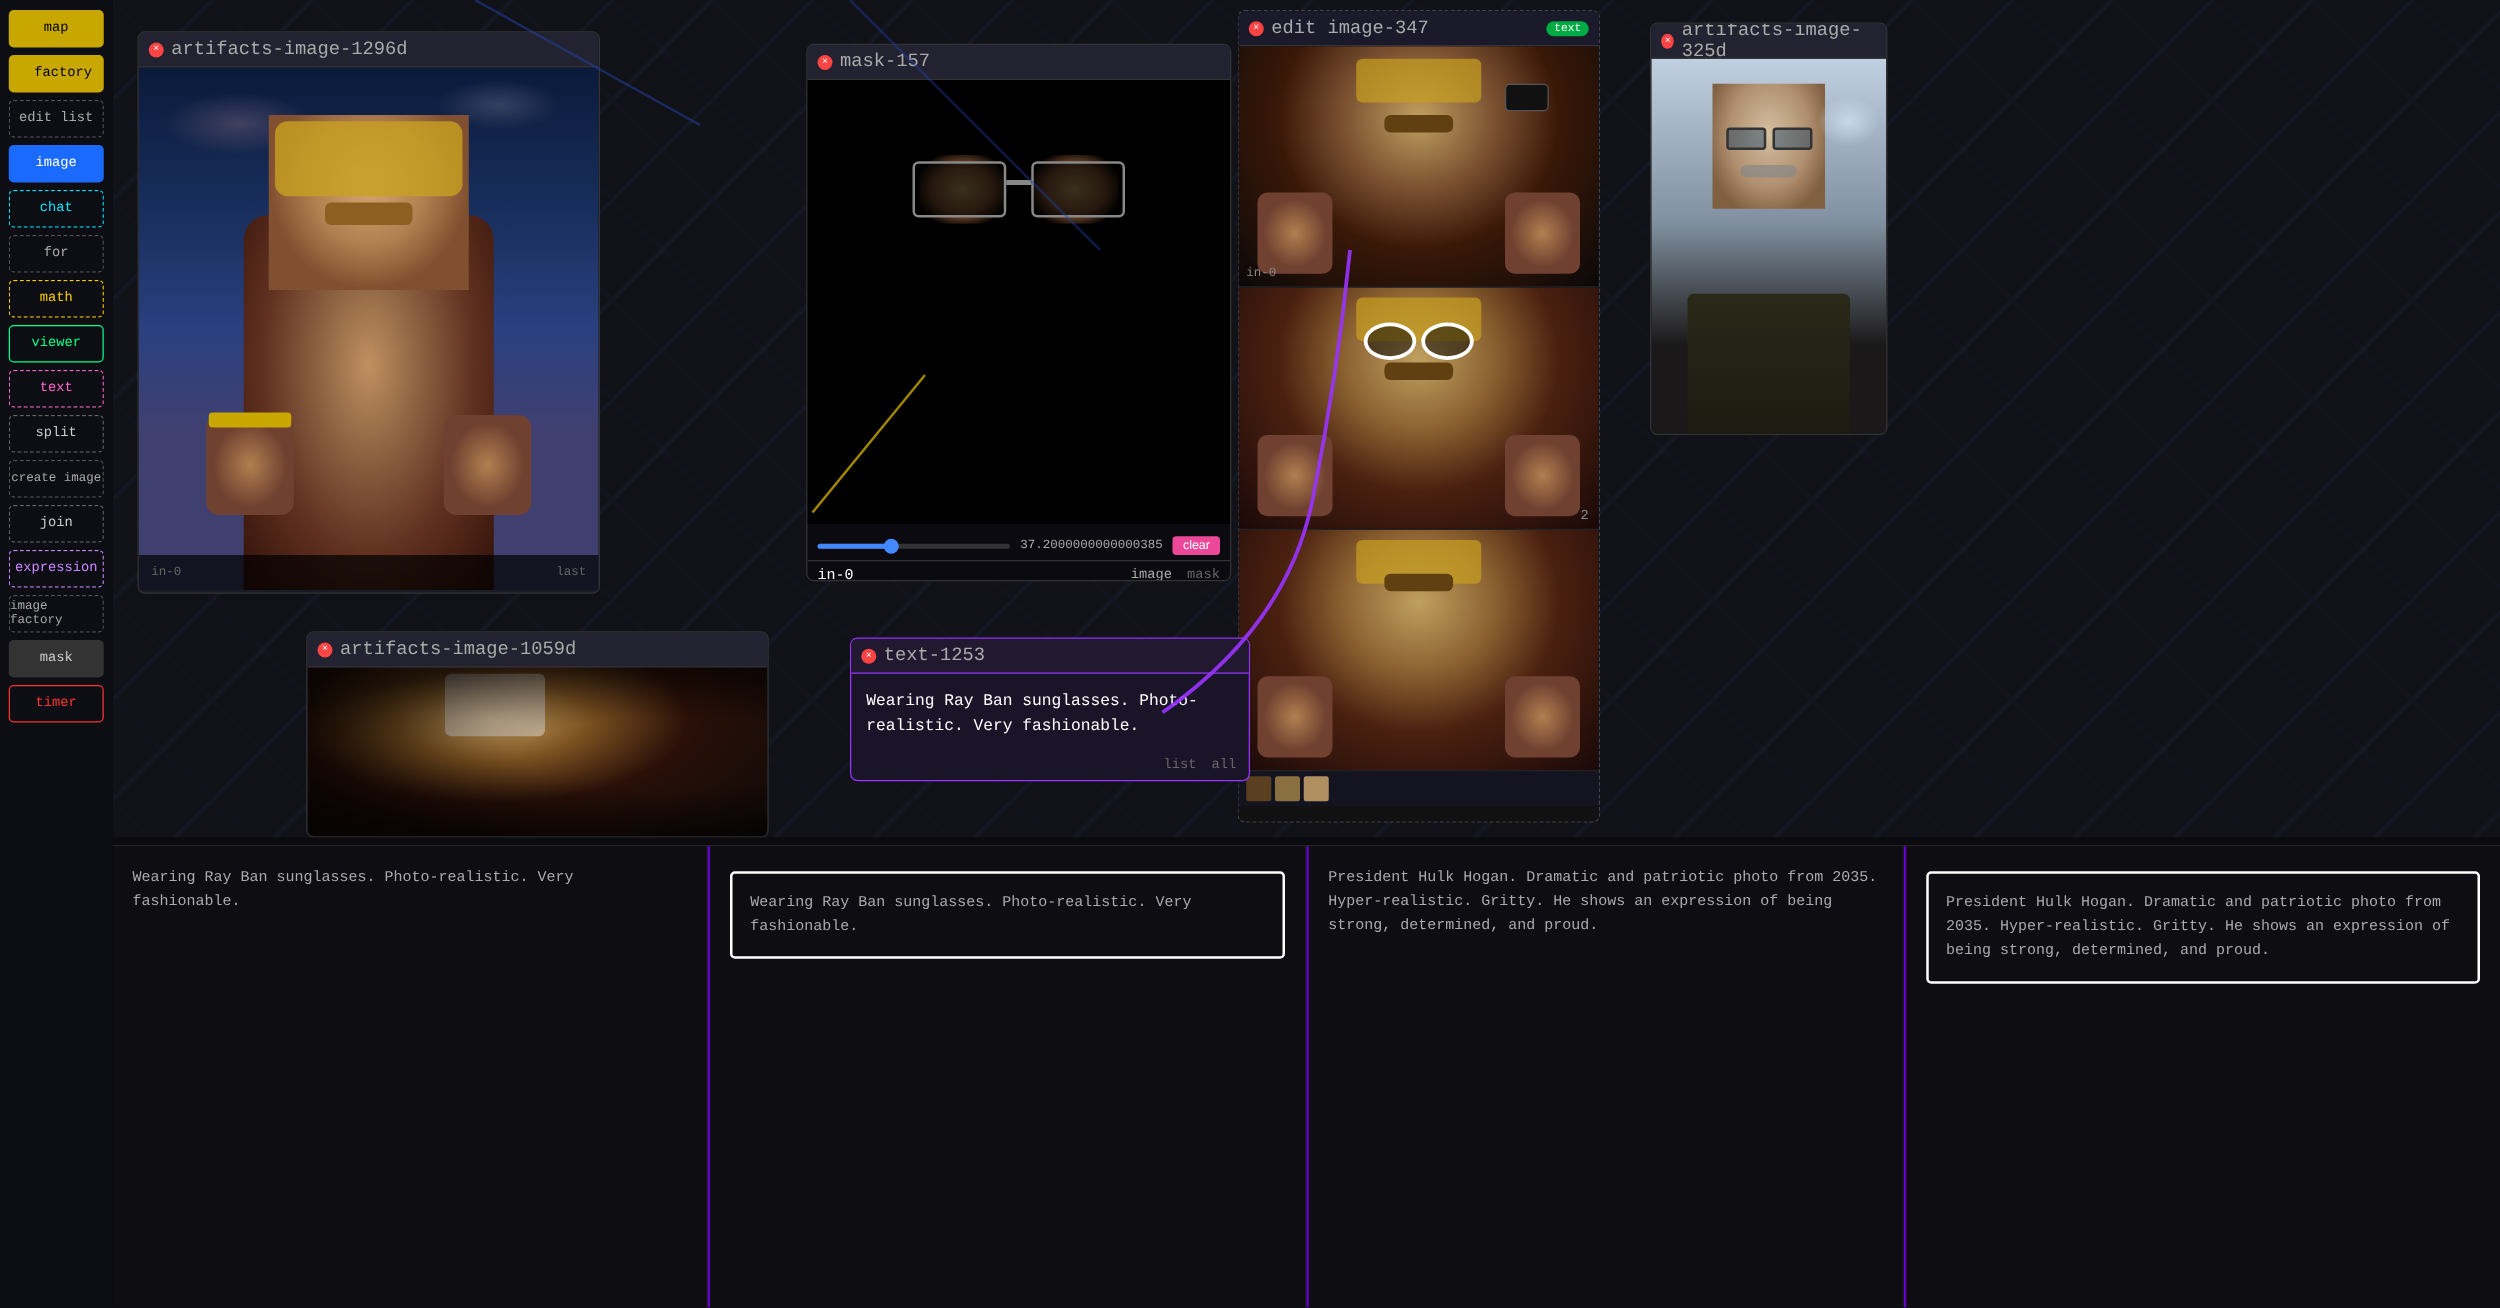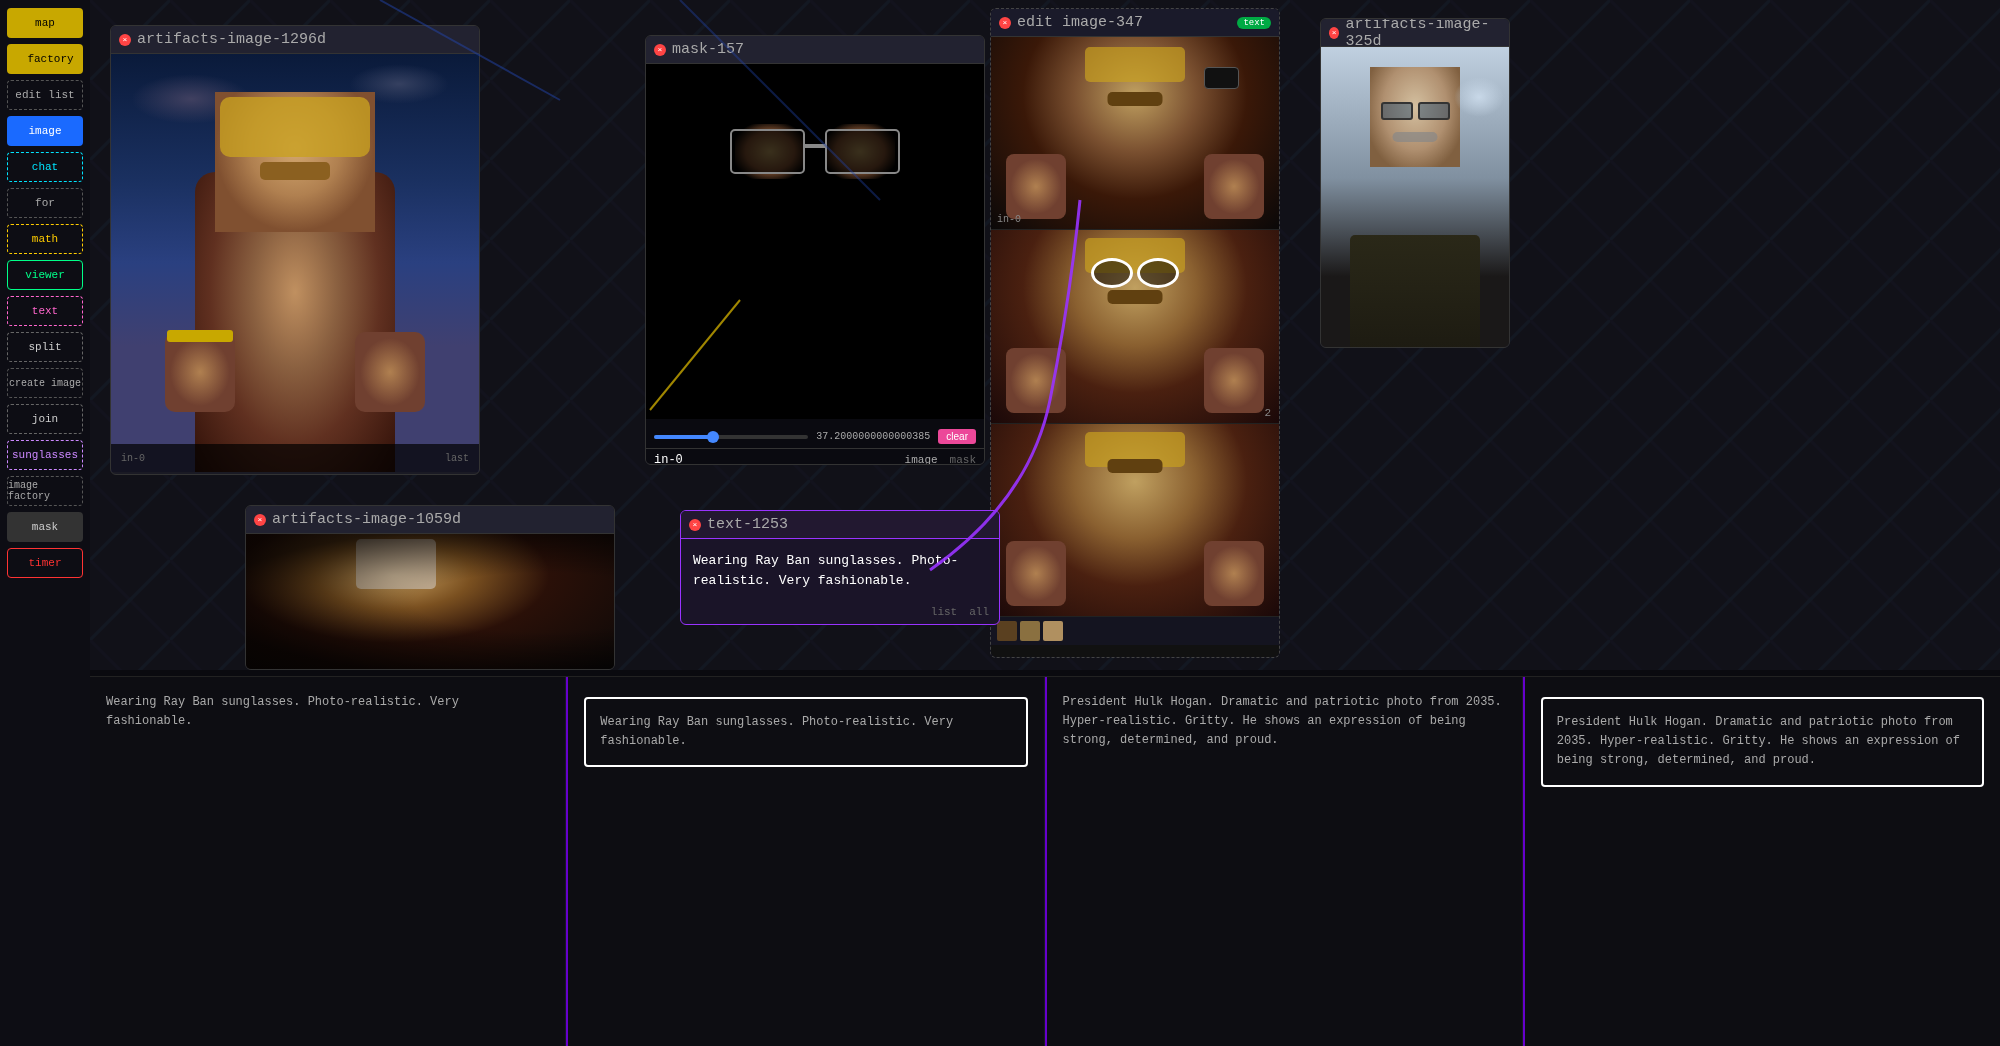--- a/index.html
+++ b/index.html
@@ -439,21 +439,21 @@
   <div class="sidebar-btn btn-dotted-white">
     <span>split</span>
   </div>
   <div class="sidebar-btn btn-dotted-img">
     <span>create image</span>
   </div>
   <div class="sidebar-btn btn-dotted-white2">
     <span>join</span>
   </div>
   <div class="sidebar-btn btn-dotted-purple">
-    <span>sunglasses</span>
+    <span>expression</span>
   </div>
   <div class="sidebar-btn btn-dotted-img">
     <span>image factory</span>
   </div>
   <div class="sidebar-btn btn-solid-dark">
     <span>mask</span>
   </div>
   <div class="sidebar-btn btn-solid-red">
     <span>timer</span>
   </div>

